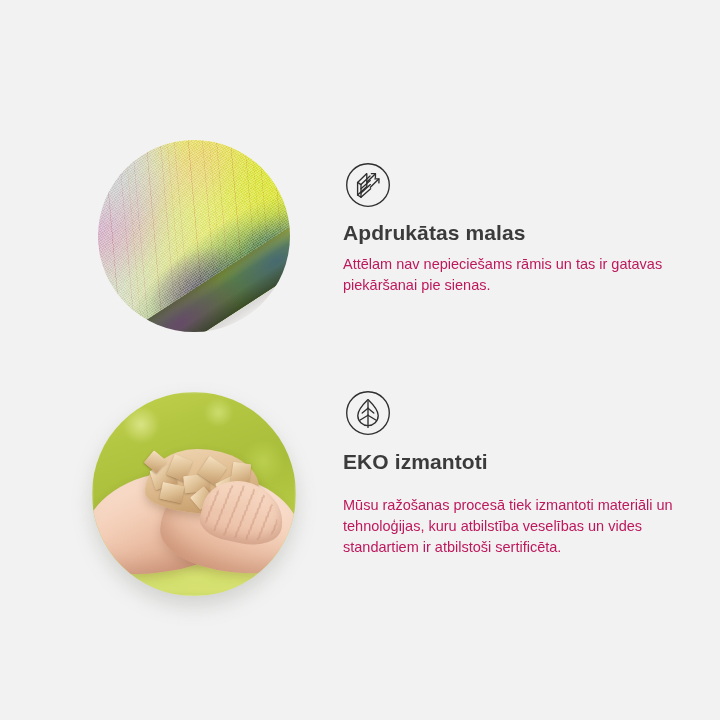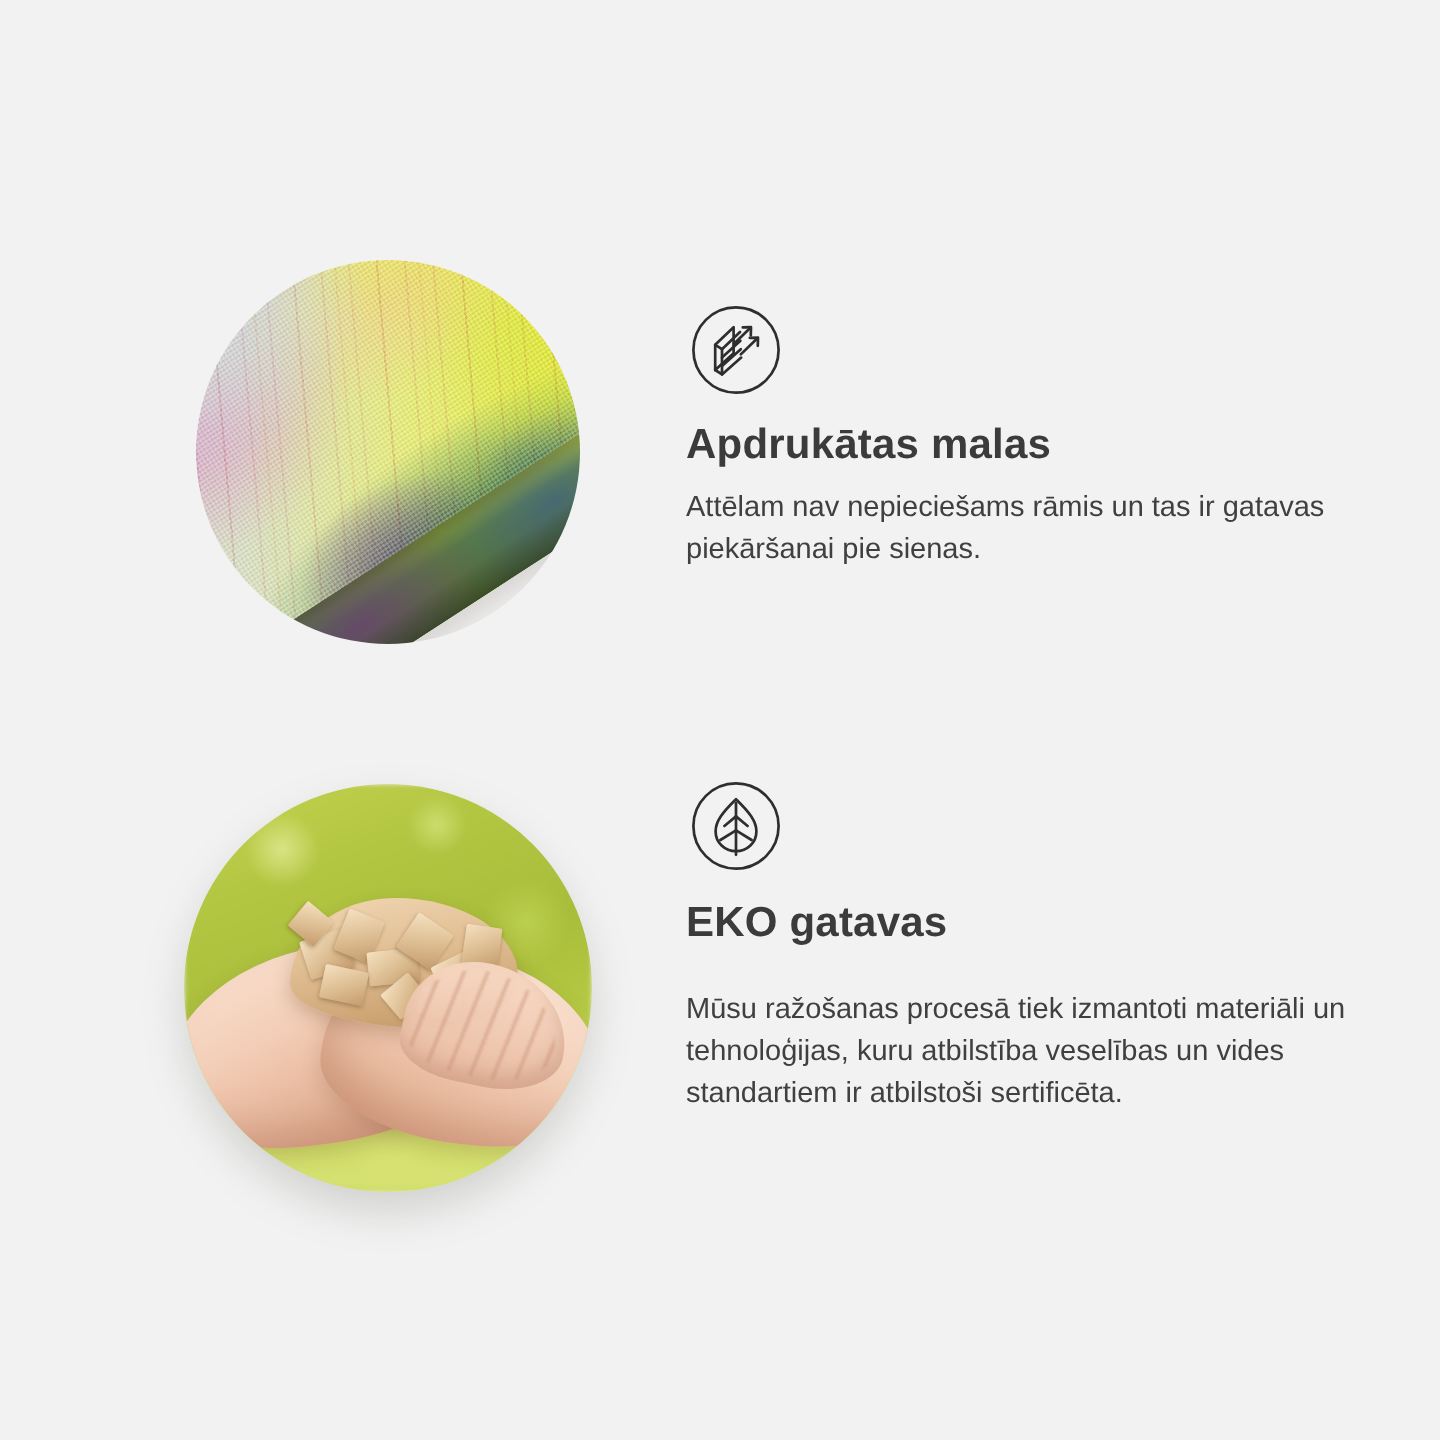--- a/index.html
+++ b/index.html
@@ -22,21 +22,21 @@
     background: #f2f2f2;
   }
 
   
   .feature {
     position: absolute;
     display: block;
   }
 
   
-  #feature-edges { left: 0; top: 0; width: 664px; height: 340px; }
+  #feature-edges { left: 0; top: 10px; width: 664px; height: 340px; }
   #feature-eko   { left: 0; top: 0; width: 720px; height: 720px; }
 
   
   .media-circle {
     position: absolute;
     border-radius: 50%;
     overflow: hidden;
   }
 
   
@@ -258,21 +258,21 @@
     white-space: nowrap;
   }
   #title-printed-edges { left: 343px; top: 211px; }
   #title-eko           { left: 343px; top: 450px; }
 
   .feature-desc {
     position: absolute;
     margin: 0;
     font-size: 14.5px;
     line-height: 21px;
-    color: #404040;
+    color: #be185d;
     width: 330px;
   }
   #desc-printed-edges { left: 343px; top: 244px; }
   #desc-eko           { left: 343px; top: 481px; margin-top: 14px; }
 </style>
 </head>
 <body>
 
 <div class="page">
 
@@ -342,18 +342,18 @@
         <circle cx="23" cy="23" r="21.3"></circle>
         <path d="M23 9.6 C29.6 16.0 33.2 20.6 33.2 25.6 C33.2 31.4 28.6 35.6 23 35.6 C17.4 35.6 12.8 31.4 12.8 25.6 C12.8 20.6 16.4 16.0 23 9.6 Z"></path>
         <path d="M23 11.6 L23 37.4"></path>
         <path d="M23 18.2 L17.2 23.0"></path>
         <path d="M23 18.2 L28.8 23.0"></path>
         <path d="M23 25.2 L15.2 30.0"></path>
         <path d="M23 25.2 L30.8 30.0"></path>
       </svg>
     </div>
 
-    <h3 class="feature-title" id="title-eko">EKO gatavas</h3>
+    <h3 class="feature-title" id="title-eko">EKO izmantoti</h3>
 
     <p class="feature-desc" id="desc-eko">Mūsu ražošanas procesā tiek izmantoti materiāli un tehnoloģijas, kuru atbilstība veselības un vides standartiem ir atbilstoši sertificēta.</p>
   </div>
 
 </div>
 
 </body></html>

